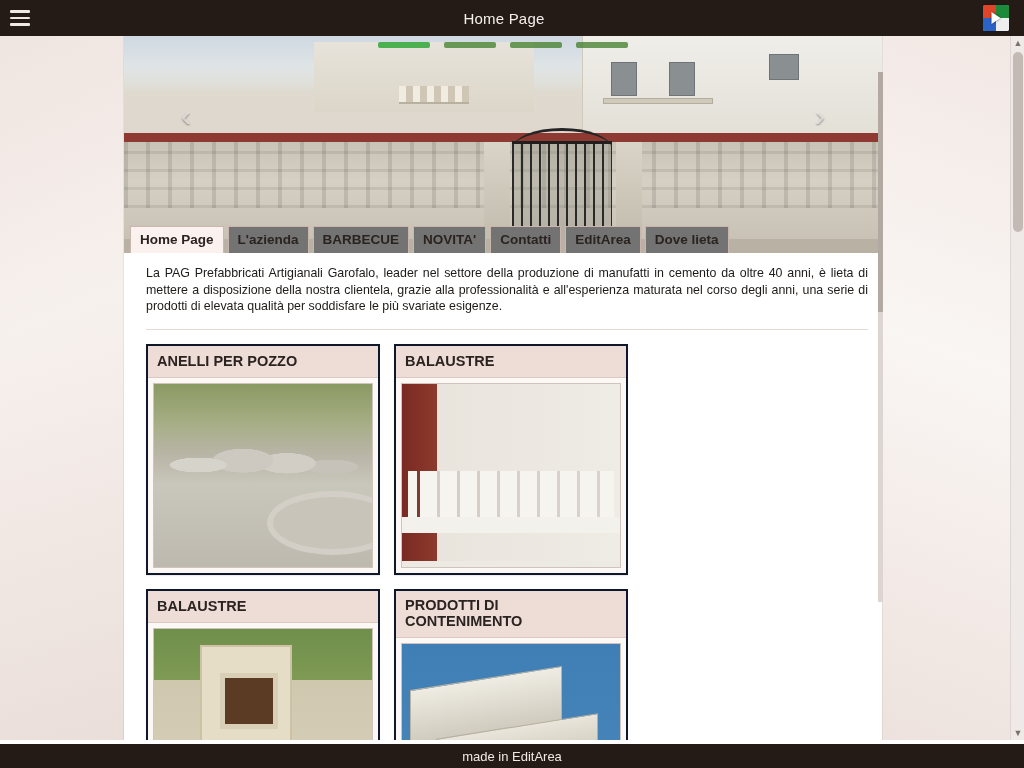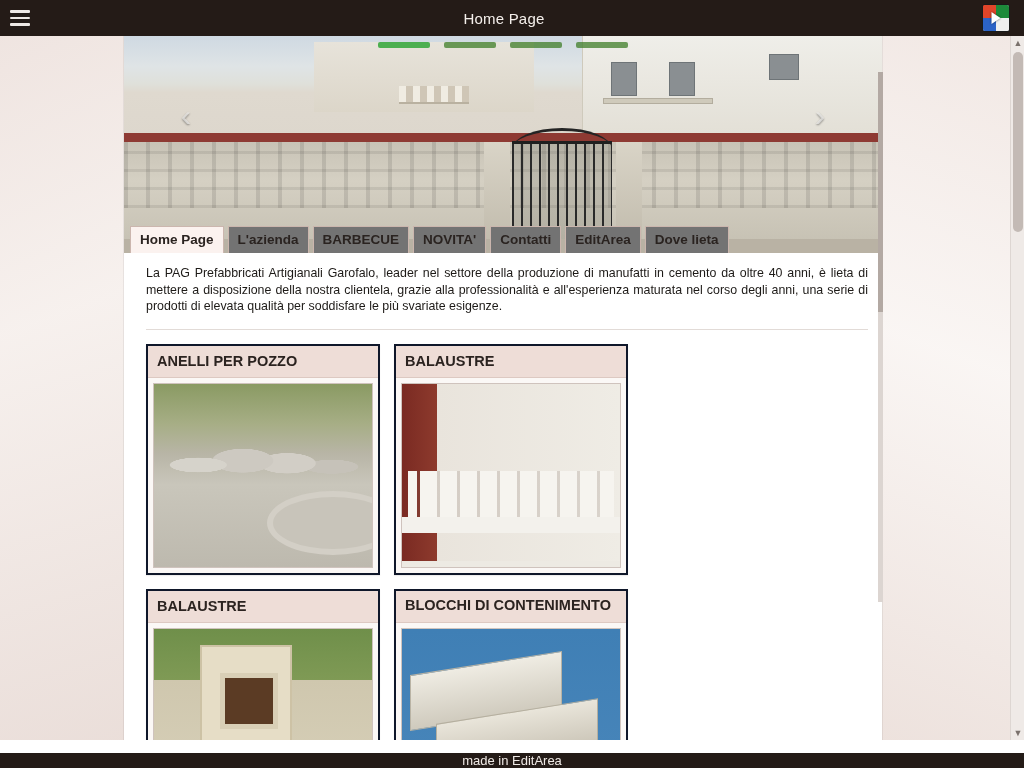--- a/index.html
+++ b/index.html
@@ -284,21 +284,21 @@
   #inner-vscroll {
     position:absolute; left:878px; top:36px; width:5px; height:530px;
     background:#dcd5d1;
   }
   #inner-vthumb {
     position:absolute; left:878px; top:36px; width:5px; height:240px; background:#b3a9a3;
   }
 
   
   #bottombar {
-    position:absolute; left:0; bottom:0; width:1024px; height:15px;
+    position:absolute; left:0; bottom:0; width:1024px; height:24px;
     background:#241b17; color:#efe9e5;
     display:flex; align-items:center; justify-content:center;
     font-size:13px;
   }
 </style>
 </head>
 <body>
 
 <div id="topbar">
   <div id="hamburger">
@@ -375,21 +375,21 @@
         <div class="card-title">BALAUSTRE</div>
         <div class="card-media ph-balaustre"></div>
       </div>
 
       <div class="card">
         <div class="card-title">BALAUSTRE</div>
         <div class="card-media ph-barbecue"></div>
       </div>
 
       <div class="card">
-        <div class="card-title two-line">BLOCCHI DI CONTENIMENTO</div>
+        <div class="card-title two-line">PRODOTTI DI CONTENIMENTO</div>
         <div class="card-media ph-blocchi"></div>
       </div>
 
     </div>
   </div>
 
   <div id="inner-vscroll"></div>
   <div id="inner-vthumb"></div>
 </div>
 

